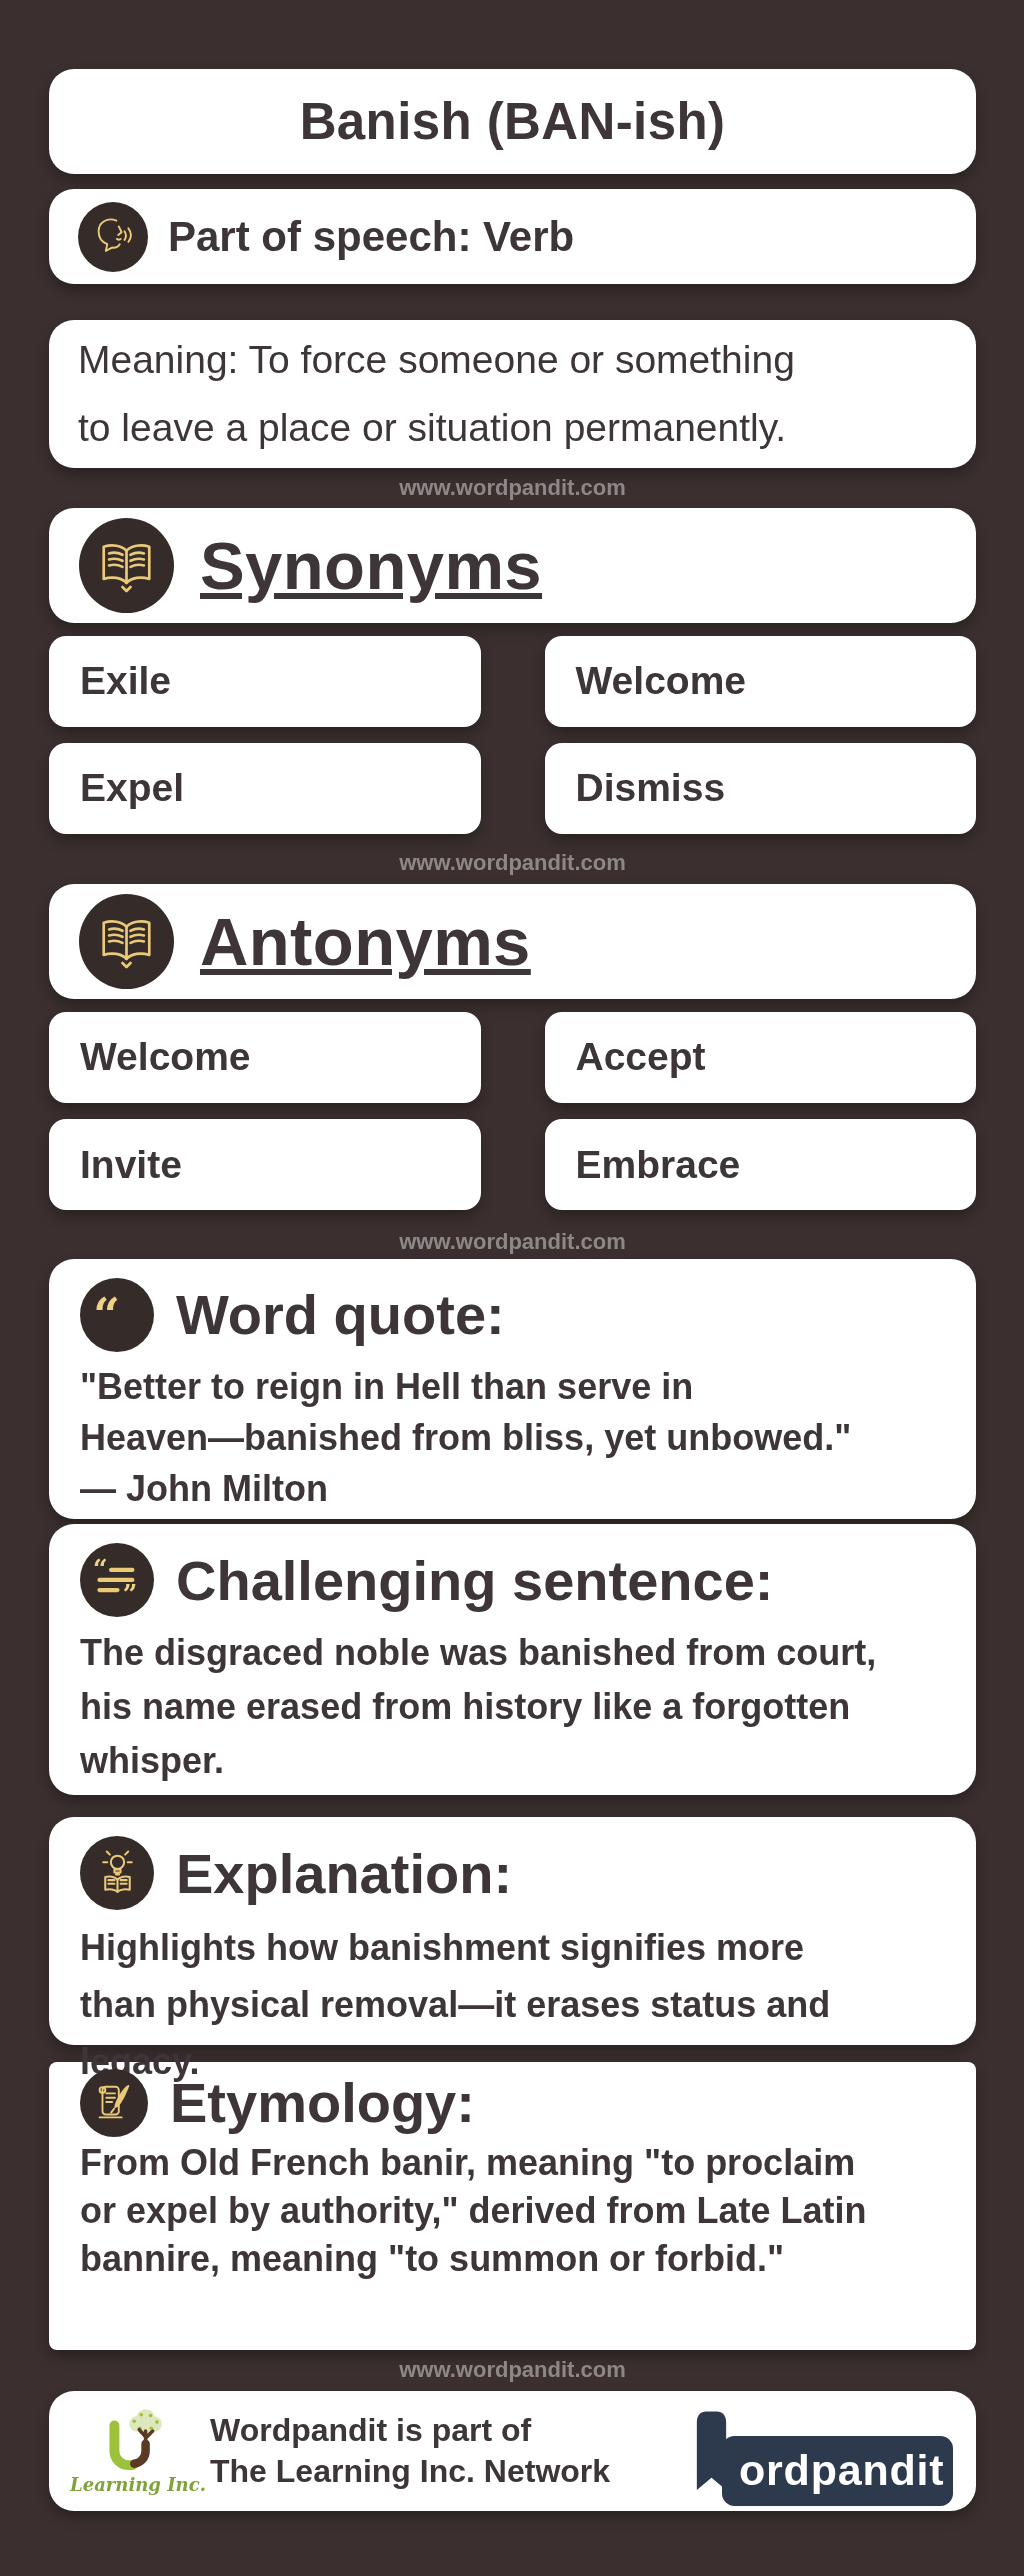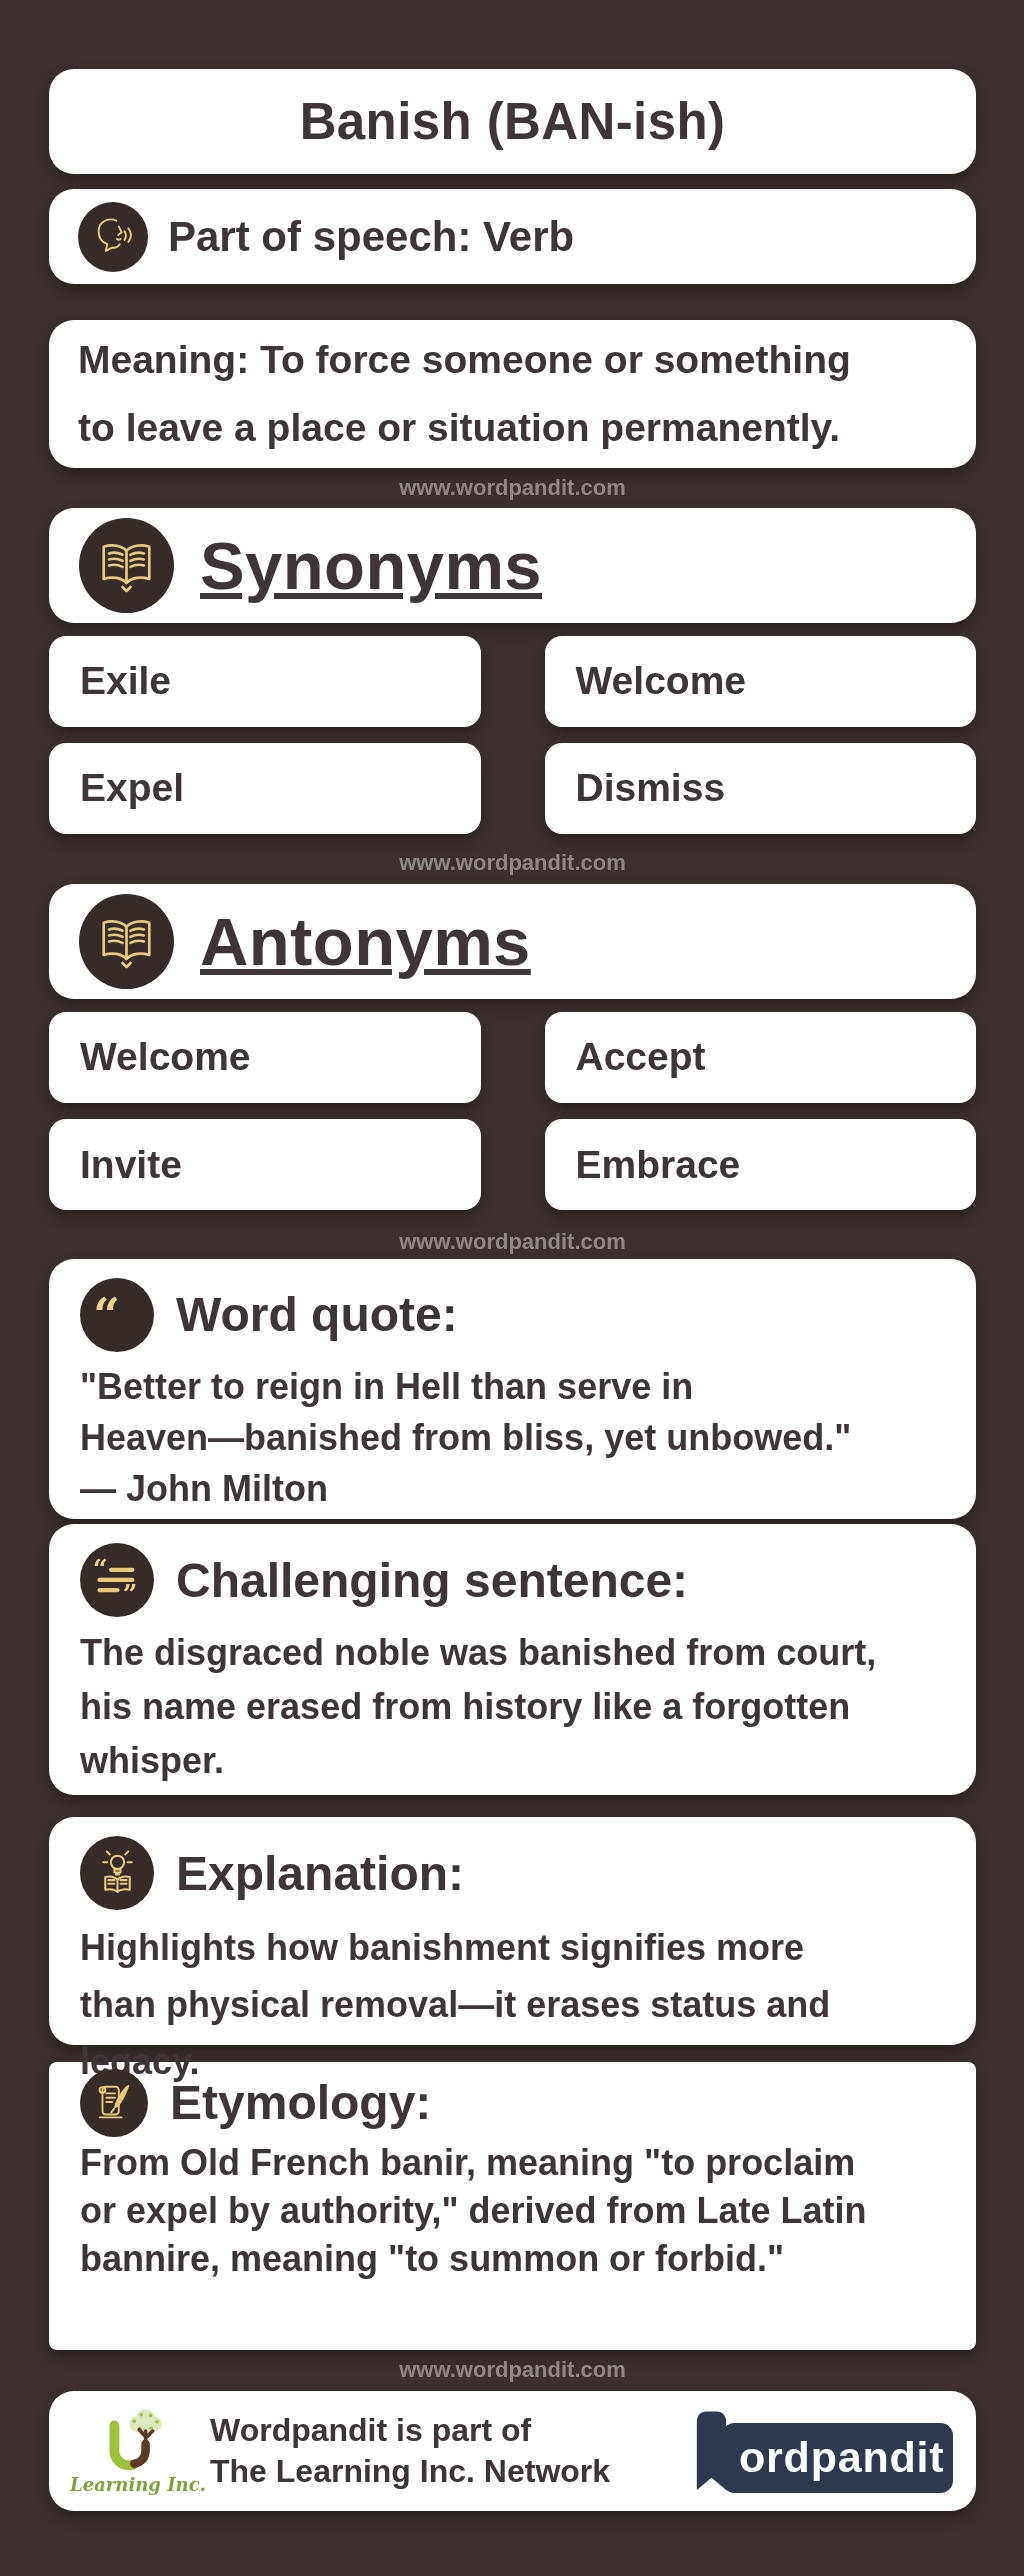--- a/index.html
+++ b/index.html
@@ -27,58 +27,58 @@
   
   .pos-card{height:95px;display:flex;align-items:center;gap:20px;padding:0 29px;margin-bottom:36px;}
   .icircle{background:var(--circle);border-radius:50%;display:flex;align-items:center;justify-content:center;flex:none;}
   .icircle.d90{width:70px;height:70px;}
   .icircle.d122{width:95px;height:95px;}
   .icircle.d96{width:74px;height:74px;}
   .icircle.d88{width:68px;height:68px;}
   .pos-card .t{font-size:42px;font-weight:bold;}
   
   .meaning-card{height:148px;display:flex;flex-direction:column;justify-content:center;padding:0 29px;margin-bottom:7px;}
-  .meaning-card .ln{font-size:39px;font-weight:bold;line-height:68px;white-space:nowrap;}
+  .meaning-card .ln{font-size:39px;font-weight:normal;line-height:68px;white-space:nowrap;}
   
   .watermark{height:25px;line-height:25px;text-align:center;color:var(--wm);font-size:22px;font-weight:bold;}
   .wm-1{margin-bottom:7.7px;}
   .wm-2{margin:7px 0 8.5px;}
   .wm-3{margin:18.6px 0 5.4px;}
   .wm-4{margin:7px 0 9.3px;}
   
   .head-card{height:115px;display:flex;align-items:center;gap:26px;padding:0 0 0 30px;}
   .head-card .t{font-size:67px;font-weight:bold;letter-spacing:0.4px;}
   .mb17{margin-bottom:13px;text-decoration:underline;}
   
   .chip-row{display:flex;gap:64px;margin-bottom:16.3px;}
   .chip{flex:1;height:91px;border-radius:17px;display:flex;align-items:center;padding-left:31px;box-sizing:border-box;}
   .chip .t{font-size:39px;font-weight:bold;}
   
   .sec-card{padding:18.6px 31px 0;box-sizing:border-box;}
   .sec-head{display:flex;align-items:center;gap:22px;}
-  .sec-head .t{font-size:48px;font-weight:bold;}
+  .sec-head .t{font-size:56px;font-weight:bold;}
   .sec-body{margin-top:9.3px;}
   .sec-body .ln{font-size:36px;font-weight:bold;white-space:nowrap;}
   .quote-card{height:260px;margin-bottom:5.4px;}
   .quote-card .ln{line-height:51px;}
   .chall-card{height:271px;margin-bottom:22px;}
   .chall-card .ln{line-height:54px;}
   .expl-card{height:228px;margin-bottom:16.3px;}
   .expl-card .ln{line-height:57px;}
   .etym-card{height:288px;padding-top:7px;border-radius:8px;}
   .etym-card .sec-body{margin-top:2px;}
   .etym-card .ln{line-height:48px;}
   
   .footer-card{height:120px;margin-top:0;display:flex;align-items:center;padding:0 23px 0 31px;box-sizing:border-box;}
   .learn-logo{display:flex;flex-direction:column;align-items:center;width:116px;flex:none;}
   .learn-logo .script{font-family:"DejaVu Serif", serif;font-style:italic;font-weight:bold;font-size:18px;color:#7FA33A;margin-top:-1.5px;white-space:nowrap;}
   .net-text{margin-left:14px;}
   .net-text .ln{font-size:32px;font-weight:bold;line-height:41px;white-space:nowrap;}
   .brand{position:relative;width:265px;height:81px;margin-left:auto;flex:none;}
-  .brand .plate{position:absolute;left:34px;right:0;top:12px;height:70px;background:var(--navy);border-radius:12.4px;display:flex;align-items:center;padding-left:17px;box-sizing:border-box;}
+  .brand .plate{position:absolute;left:34px;right:0;top:25px;height:70px;background:var(--navy);border-radius:12.4px;display:flex;align-items:center;padding-left:17px;box-sizing:border-box;}
   .brand .plate .t{color:#fff;font-size:43px;font-weight:bold;letter-spacing:0.8px;}
   .brand svg.bm{position:absolute;left:4.6px;top:0;}
   svg .y-stroke{stroke:var(--yellow);fill:none;stroke-width:4;stroke-linecap:round;stroke-linejoin:round;}
   svg .y-fill{fill:var(--yellow);}
 </style>
 </head>
 <body>
 
 <div class="page">
   <div class="content">

